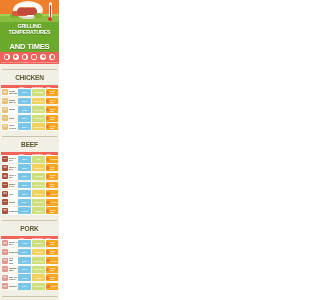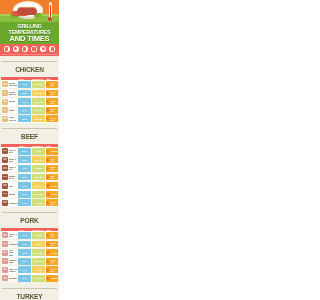--- a/index.html
+++ b/index.html
@@ -89,21 +89,21 @@
     text-align: center;
   }
   .title-line {
     color: #ffffff;
     font-weight: bold;
     letter-spacing: -0.2px;
     text-shadow: 0 1px 0 rgba(0,0,0,.25);
     line-height: 1.05;
   }
   .title-line-1 { font-size: 5.4px; }
-  .title-line-2 { font-size: 7.6px; }
+  .title-line-2 { font-size: 7.6px; margin-top: 8px; }
 
   
   .icon-strip {
     display: flex;
     align-items: center;
     justify-content: space-around;
     height: 9px;
     background: #f0625a;
     padding: 0 2px;
   }

